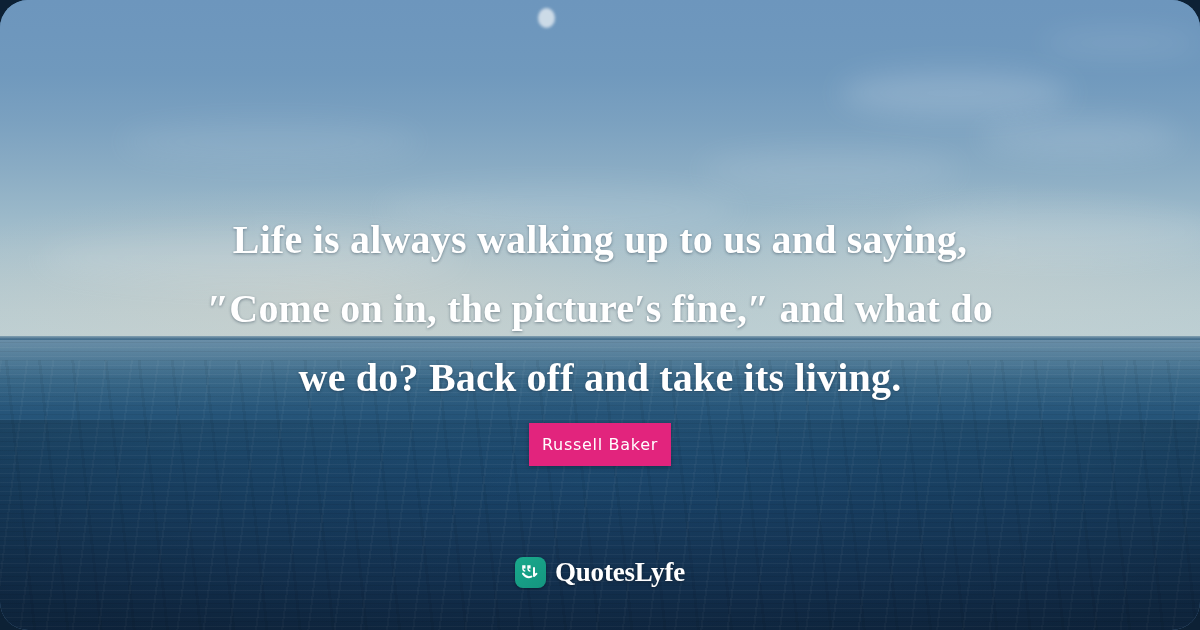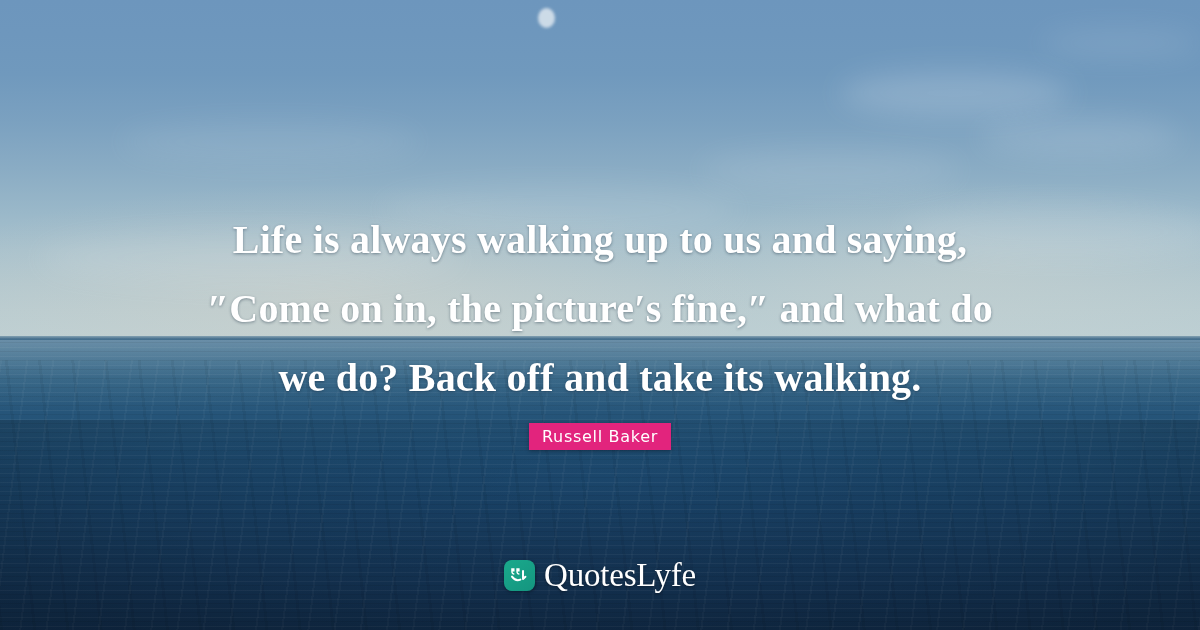--- a/index.html
+++ b/index.html
@@ -11,20 +11,21 @@
     font-family: "Liberation Serif", "DejaVu Serif", serif;
   }
 
   
   .stage {
     position: relative;
     width: 1200px;
     height: 630px;
     overflow: hidden;
     background: #5d87b0;
+    border-radius: 28px;
   }
 
   
   .sky {
     position: absolute;
     left: 0; top: 0;
     width: 1200px;
     height: 338px;
     background:
       linear-gradient(to bottom,
@@ -184,21 +185,21 @@
     position: absolute;
     left: 50%;
     top: 423px;
     transform: translateX(-50%);
     background: #e2247d;
     color: #ffffff;
     font-family: "DejaVu Sans", sans-serif;
     font-size: 16px;
     line-height: 27px;
     height: 27px;
-    padding: 0 13px;
+    padding: 8px 13px;
     letter-spacing: 0.7px;
     box-shadow: 0 1px 4px rgba(0,0,0,0.30);
   }
 
   
   .logo {
     position: absolute;
     left: 50%;
     top: 557px;
     transform: translateX(-50%);
@@ -211,22 +212,22 @@
     height: 31px;
     border-radius: 8px;
     background: linear-gradient(145deg, #1aa98c 0%, #14957f 100%);
     position: relative;
     flex: none;
     box-shadow: 0 1px 3px rgba(0,0,0,0.35);
   }
   .logo-mark svg { display: block; }
   .logo-text {
     color: #ffffff;
-    font-size: 33px;
-    font-weight: normal;
+    font-size: 27px;
+    font-weight: bold;
     letter-spacing: -0.2px;
     text-shadow: 0 1px 3px rgba(0,0,0,0.40);
     white-space: nowrap;
   }
 </style>
 </head>
 <body>
 
 <div class="stage">
 
@@ -248,21 +249,21 @@
   <div class="sea-glint"></div>
   <div class="sea-ripples"></div>
   <div class="sea-ripples2"></div>
   <div class="sea-vignette"></div>
 
   <div class="content">
 
     <div class="quote-block">
       <div class="quote-line">Life is always walking up to us and saying,</div>
       <div class="quote-line">″Come on in, the picture′s fine,″ and what do</div>
-      <div class="quote-line">we do? Back off and take its walking.</div>
+      <div class="quote-line">we do? Back off and take its living.</div>
     </div>
 
     <div class="author-badge">Russell Baker</div>
 
     <div class="logo">
       <span class="logo-mark">
         <svg width="31" height="31" viewBox="0 0 31 31" aria-hidden="true">
 
           <path d="M7.2 8.2 h3.3 v3.3 h-1.9 c0 1.1 .55 1.7 1.65 1.85 v1.5 c-2.1 -.15 -3.05 -1.35 -3.05 -3.5 z" fill="#ffffff"></path>
 

